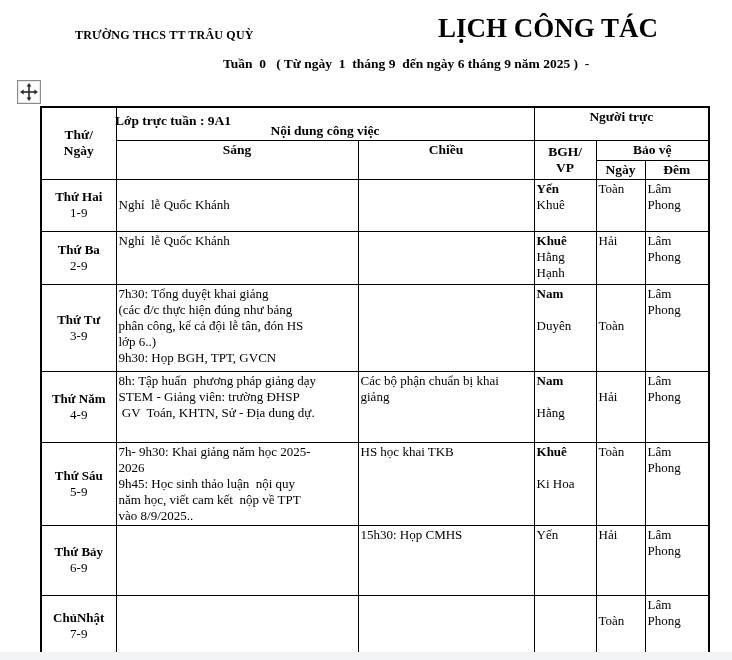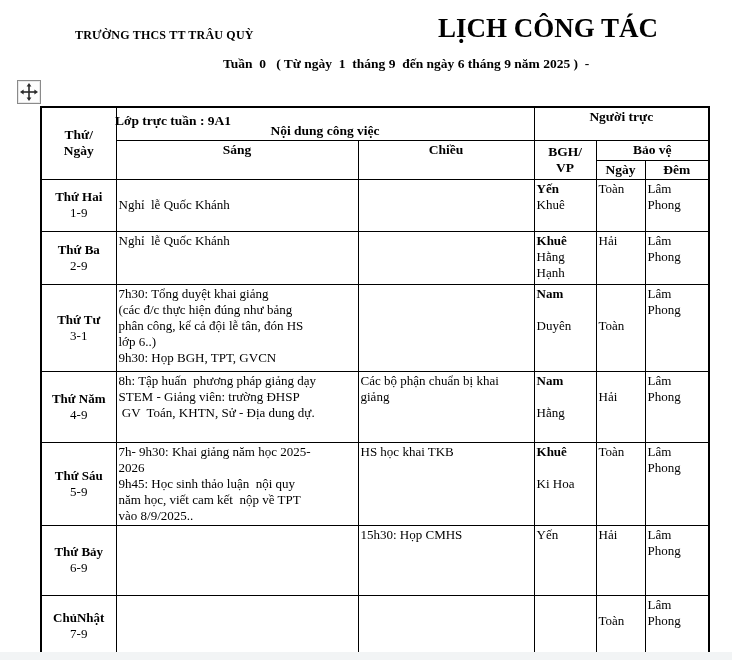--- a/index.html
+++ b/index.html
@@ -138,21 +138,21 @@
             <div class="ln">Hải</div>
           </td>
           <td class="c-gnight">
             <div class="ln">Lâm</div>
             <div class="ln">Phong</div>
           </td>
         </tr>
         <tr style="height: 87px;">
           <td class="c-day">
             <div class="ln b">Thứ Tư</div>
-            <div class="ln">3-1</div>
+            <div class="ln">3-9</div>
           </td>
           <td class="c-text">
             <div class="ln">7h30: Tổng duyệt khai giảng</div>
             <div class="ln">(các đ/c thực hiện đúng như bảng</div>
             <div class="ln">phân công, kể cả đội lễ tân, đón HS</div>
             <div class="ln">lớp 6..)</div>
             <div class="ln">9h30: Họp BGH, TPT, GVCN</div>
           </td>
           <td class="c-text"></td>
           <td class="c-bgh">

